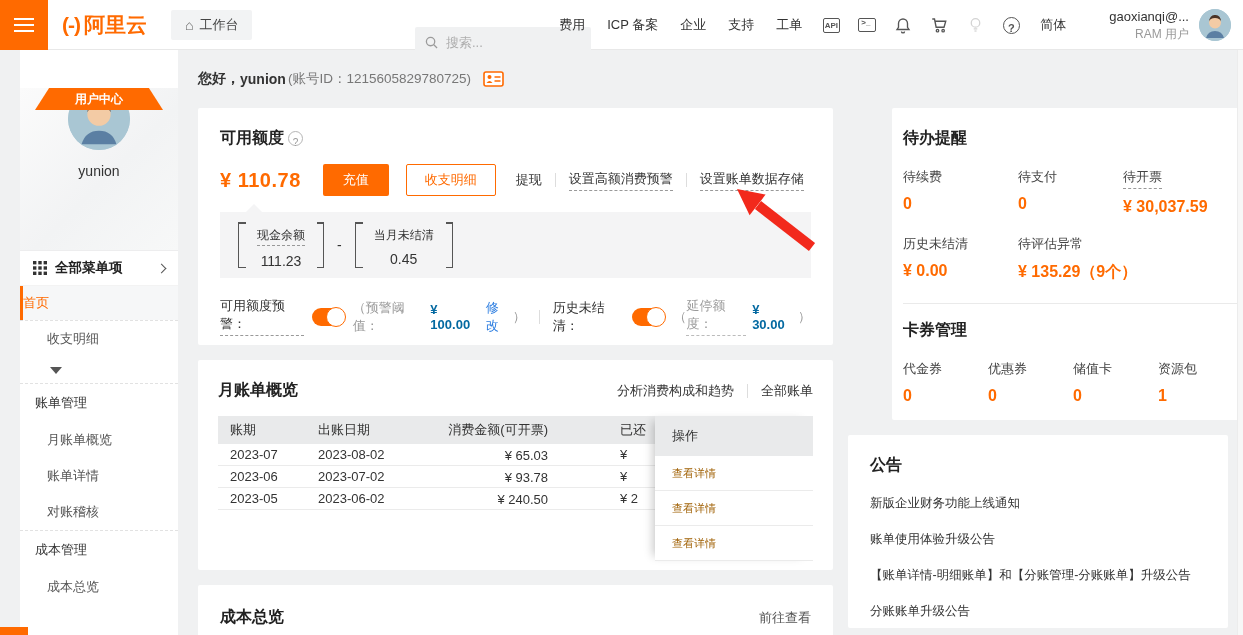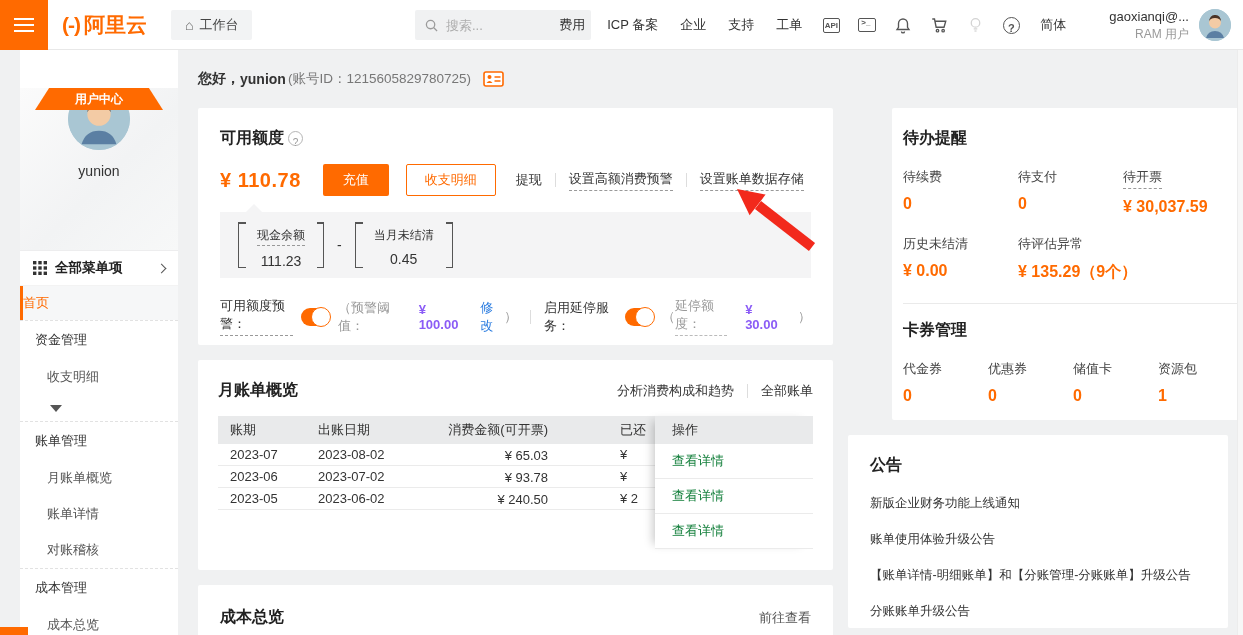--- a/index.html
+++ b/index.html
@@ -11,21 +11,21 @@
     border-bottom:1px solid #e8e8e8; z-index:50; display:flex; align-items:center; }
   .hamburger { width:48px; height:50px; background:#ff6a00; display:flex; flex-direction:column;
     justify-content:center; align-items:center; gap:4px; cursor:pointer; }
   .hamburger i { display:block; width:20px; height:2px; background:#fff; }
   .logo { display:flex; align-items:baseline; margin-left:14px; cursor:pointer; }
   .logo-mark { color:#ff6a00; font-weight:bold; font-size:21px; letter-spacing:-1px; }
   .logo-text { color:#ff6a00; font-weight:bold; font-size:21px; margin-left:4px; }
   .workbench { margin-left:24px; height:30px; background:#f2f3f4; display:flex; align-items:center;
     padding:0 14px; font-size:13px; color:#444; border-radius:2px; cursor:pointer; }
   .workbench .home-glyph { margin-right:6px; font-size:14px; color:#666; }
-  .searchbox { position:absolute; left:415px; top:10px; width:176px; height:30px; background:#f0f1f2;
+  .searchbox { position:absolute; left:415px; top:27px; width:176px; height:30px; background:#f0f1f2;
     border-radius:2px; display:flex; align-items:center; padding:0 10px; }
   .searchbox input { border:none; outline:none; background:transparent; font-size:13px; color:#333;
     width:130px; margin-left:8px; font-family:inherit; }
   .searchbox input::placeholder { color:#adadad; }
   .nav-right { position:absolute; right:0; top:0; height:50px; display:flex; align-items:center; }
   .nav-item { font-size:13px; color:#333; margin:16px 11px; cursor:pointer; white-space:nowrap; }
   .nav-ico { width:22px; margin:0 7px; display:flex; justify-content:center; align-items:center; cursor:pointer; }
   .ico-api { font-size:8px; font-weight:bold; color:#555; border:1.5px solid #555; border-radius:2px; padding:2px 1px; }
   .ico-api::after { content:"API"; letter-spacing:0; }
   .ico-term { width:18px; height:14px; border:1.5px solid #555; border-radius:2px; position:relative; }
@@ -105,43 +105,43 @@
   .bmid .bvalue { font-size:14px; color:#333; margin-top:7px; }
   .bminus { margin:0 13px; color:#333; font-size:14px; }
 
   .q-toggles { display:flex; align-items:center; margin-top:19px; font-size:13px; }
   .t-label { color:#333; }
   .t-label.dashed { border-bottom:1px dashed #999; padding-bottom:2px; }
   .toggle { position:relative; width:36px; height:18px; background:#ff6a00; border-radius:9px; margin:0 8px; cursor:pointer; }
   .toggle::after { content:""; position:absolute; right:-1px; top:-0.5px; width:18px; height:18px; background:#fff;
     border:1.5px solid #ff6a00; border-radius:50%; }
   .t-gray { color:#999; }
-  .t-strong { color:#8b5cf6; font-weight:bold; margin:0 18px; }
+  .t-strong { color:#0369a1; font-weight:bold; margin:0 6px; }
   .t-blue { color:#2a7ce0; cursor:pointer; margin:0 3px; }
   .t-dashed { color:#999; border-bottom:1px dashed #bbb; padding-bottom:2px; }
 
   
   .b-head { display:flex; align-items:center; }
   .b-links { margin-left:auto; display:flex; align-items:center; }
   .b-link { font-size:13px; color:#333; cursor:pointer; }
   .btable { position:relative; margin-top:15px; width:595px; }
   .trow { display:flex; align-items:center; position:relative; }
   .thead { height:28px; background:#e9eaeb; font-size:13px; color:#333; }
   .tbody-row { height:22px; font-size:13px; color:#333; border-bottom:1px solid #ebebeb; background:#fff; }
   .c1 { width:100px; padding-left:12px; }
   .c2 { width:150px; }
   .c3 { width:80px; position:relative; }
   .c3 span { position:absolute; right:0; top:50%; transform:translateY(-50%); white-space:nowrap; }
   .c4 { margin-left:72px; white-space:nowrap; }
   .fixcol { position:absolute; left:437px; top:0; width:158px; box-shadow:-7px 0 9px -5px rgba(0,0,0,0.22); }
-  .fixcol .fh { height:28px; background:#e9eaeb; display:flex; align-items:center; padding-left:17px;
+  .fixcol .fh { height:40px; background:#e9eaeb; display:flex; align-items:center; padding-left:17px;
     font-size:13px; color:#333; }
   .fixcol .fr { height:35px; background:#fff; display:flex; align-items:center; padding-left:17px;
     border-bottom:1px solid #ebebeb; }
-  .link-blue { color:#15803d; font-size:13px; cursor:pointer; }
+  .link-blue { color:#a16207; font-size:11px; cursor:pointer; }
 
   .cost-head { display:flex; align-items:center; }
   .cost-link { margin-left:auto; font-size:13px; color:#555; cursor:pointer; }
 
   
   .stat-grid { display:flex; flex-wrap:wrap; margin-top:18px; }
   .stat { margin-bottom:18px; }
   .stat .s-label { font-size:13px; color:#444; display:inline-block; }
   .stat .s-label.dashed { border-bottom:1px dashed #999; padding-bottom:2px; }
   .stat .s-value { font-size:16px; color:#ff6a00; margin-top:9px; font-weight:bold; }
@@ -255,21 +255,20 @@
       <rect x="0" y="10.6" width="3.4" height="3.4"></rect>
           <rect x="5.3" y="10.6" width="3.4" height="3.4"></rect>
           <rect x="10.6" y="10.6" width="3.4" height="3.4"></rect>
         </g>
     </svg>
     <span class="lbl">全部菜单项</span>
     <span class="chev"></span>
   </div>
   <div class="menu-home">首页</div>
   <div class="mdiv"></div>
-  <div class="mgroup">资金管理</div>
   <div class="mitem">收支明细</div>
   <div class="collapse-row">
     <span class="tri-down"></span>
   </div>
   <div class="mdiv"></div>
   <div class="mgroup">账单管理</div>
   <div class="mitem">月账单概览</div>
   <div class="mitem">账单详情</div>
   <div class="mitem">对账稽核</div>
   <div class="mdiv"></div>
@@ -331,21 +330,21 @@
     </div>
   </div>
   <div class="q-toggles">
     <span class="t-label dashed">可用额度预警：</span>
     <span class="toggle"></span>
     <span class="t-gray">（预警阈值：</span>
     <span class="t-strong">¥ 100.00</span>
     <span class="t-blue">修改</span>
     <span class="t-gray">）</span>
     <span class="vsep"></span>
-    <span class="t-label">启用延停服务：</span>
+    <span class="t-label">历史未结清：</span>
     <span class="toggle"></span>
     <span class="t-gray">（</span>
     <span class="t-dashed">延停额度：</span>
     <span class="t-strong">¥ 30.00</span>
     <span class="t-gray">）</span>
   </div>
   <svg class="arrow-svg" width="95" height="80" viewBox="0 0 95 80">
     <line x1="30" y1="25" x2="84" y2="67" stroke="#f2291c" stroke-width="10"></line>
     <polygon points="9,9 37.6,14.6 21.6,35.2" fill="#f2291c"></polygon>
   </svg>

